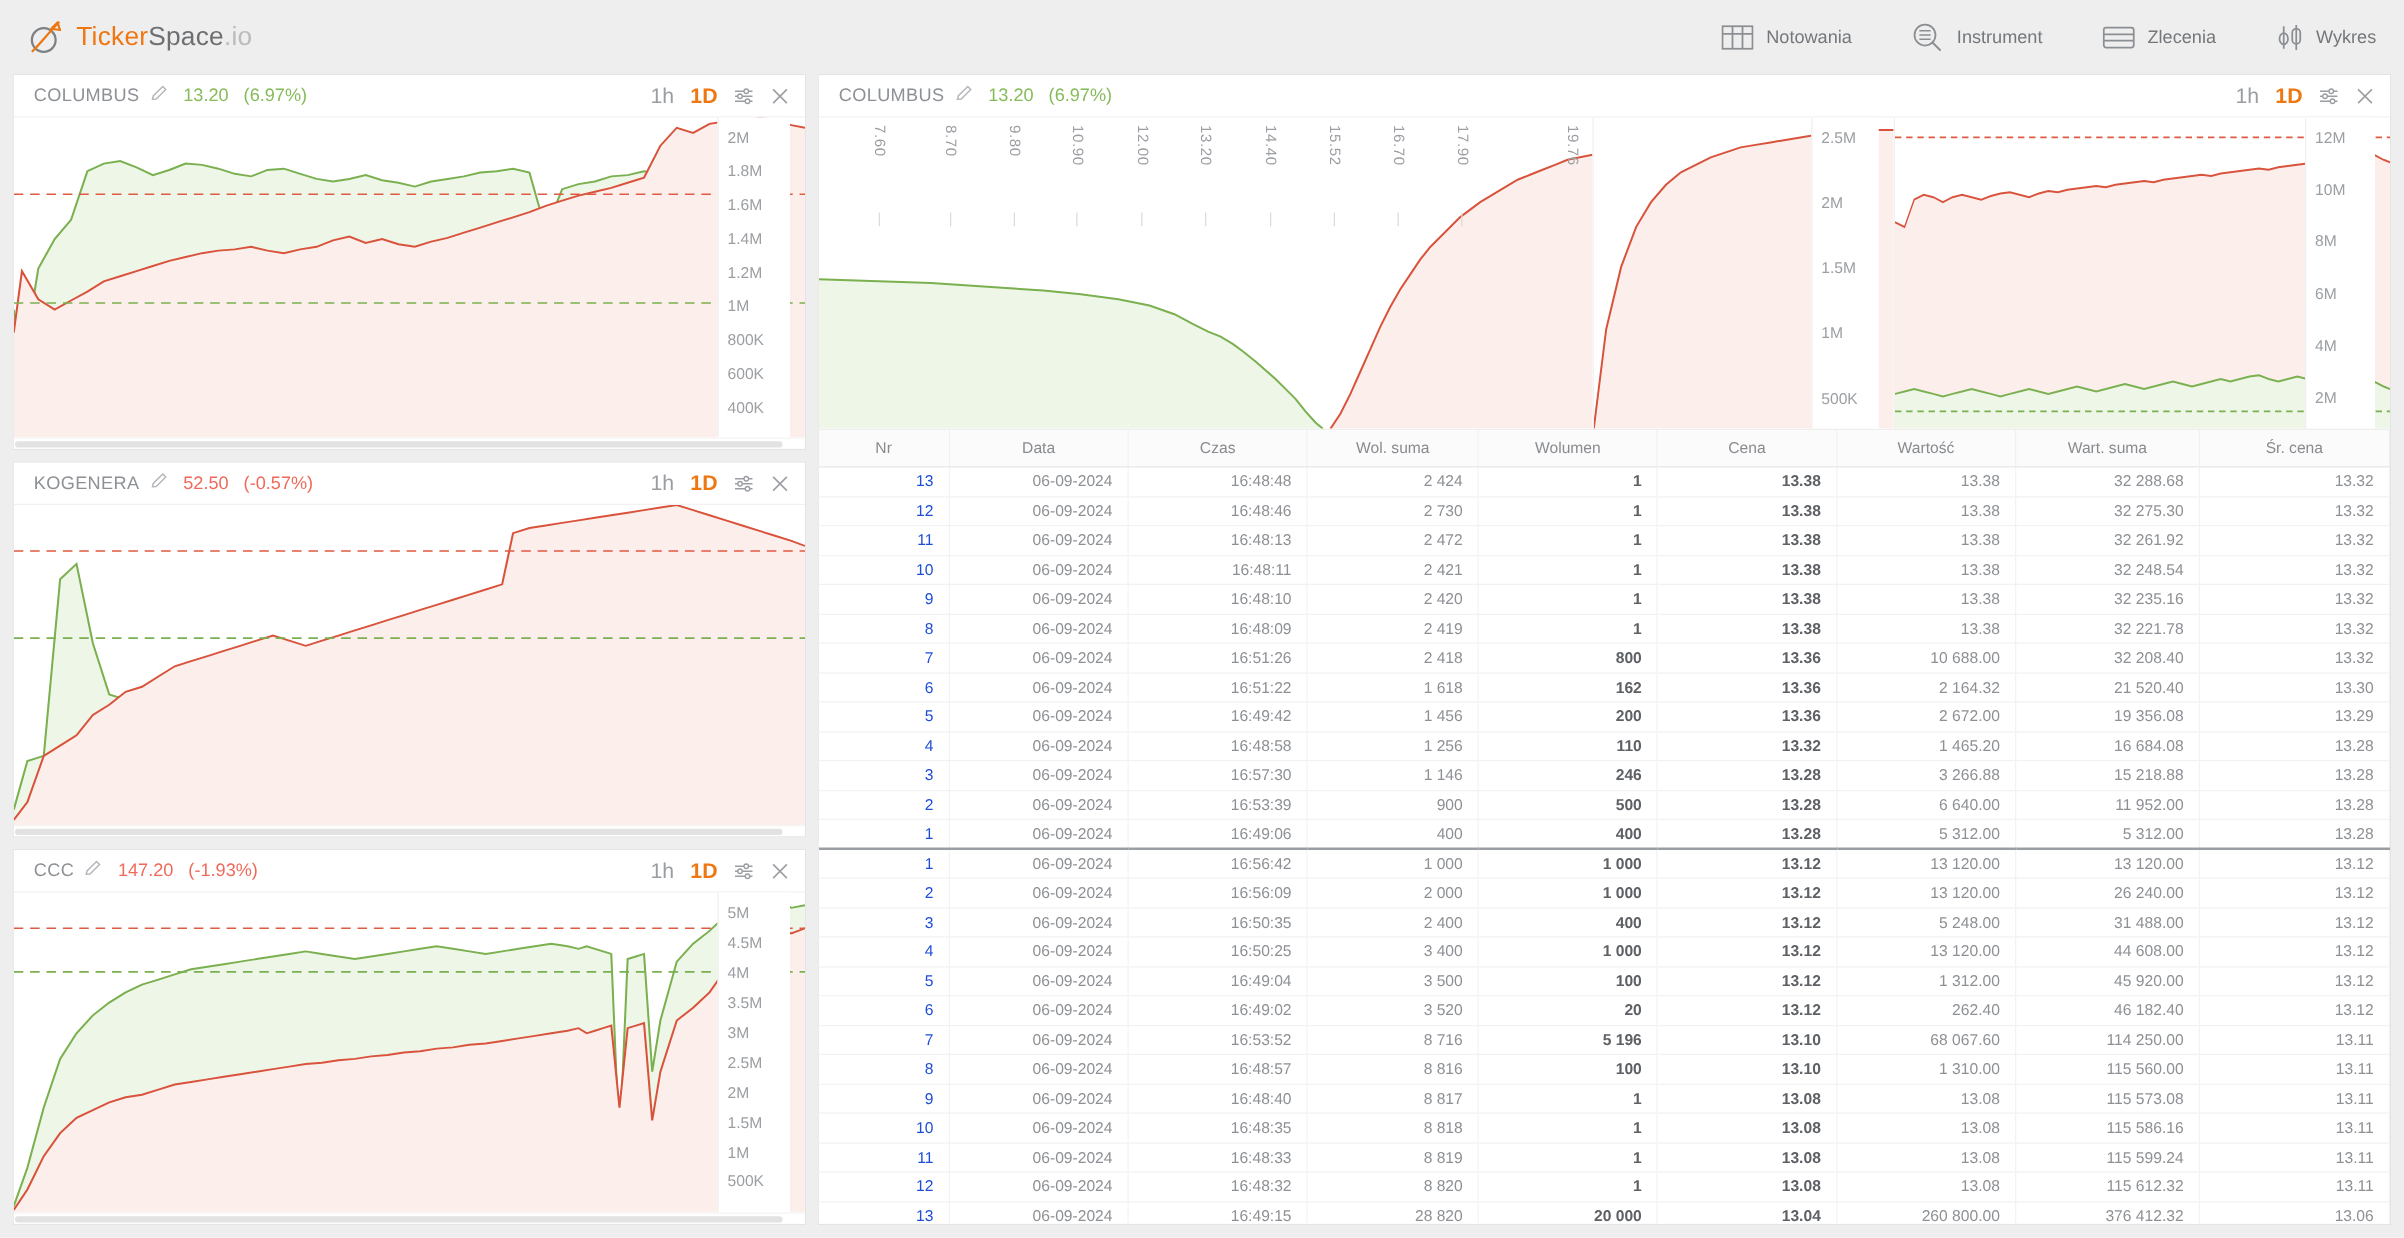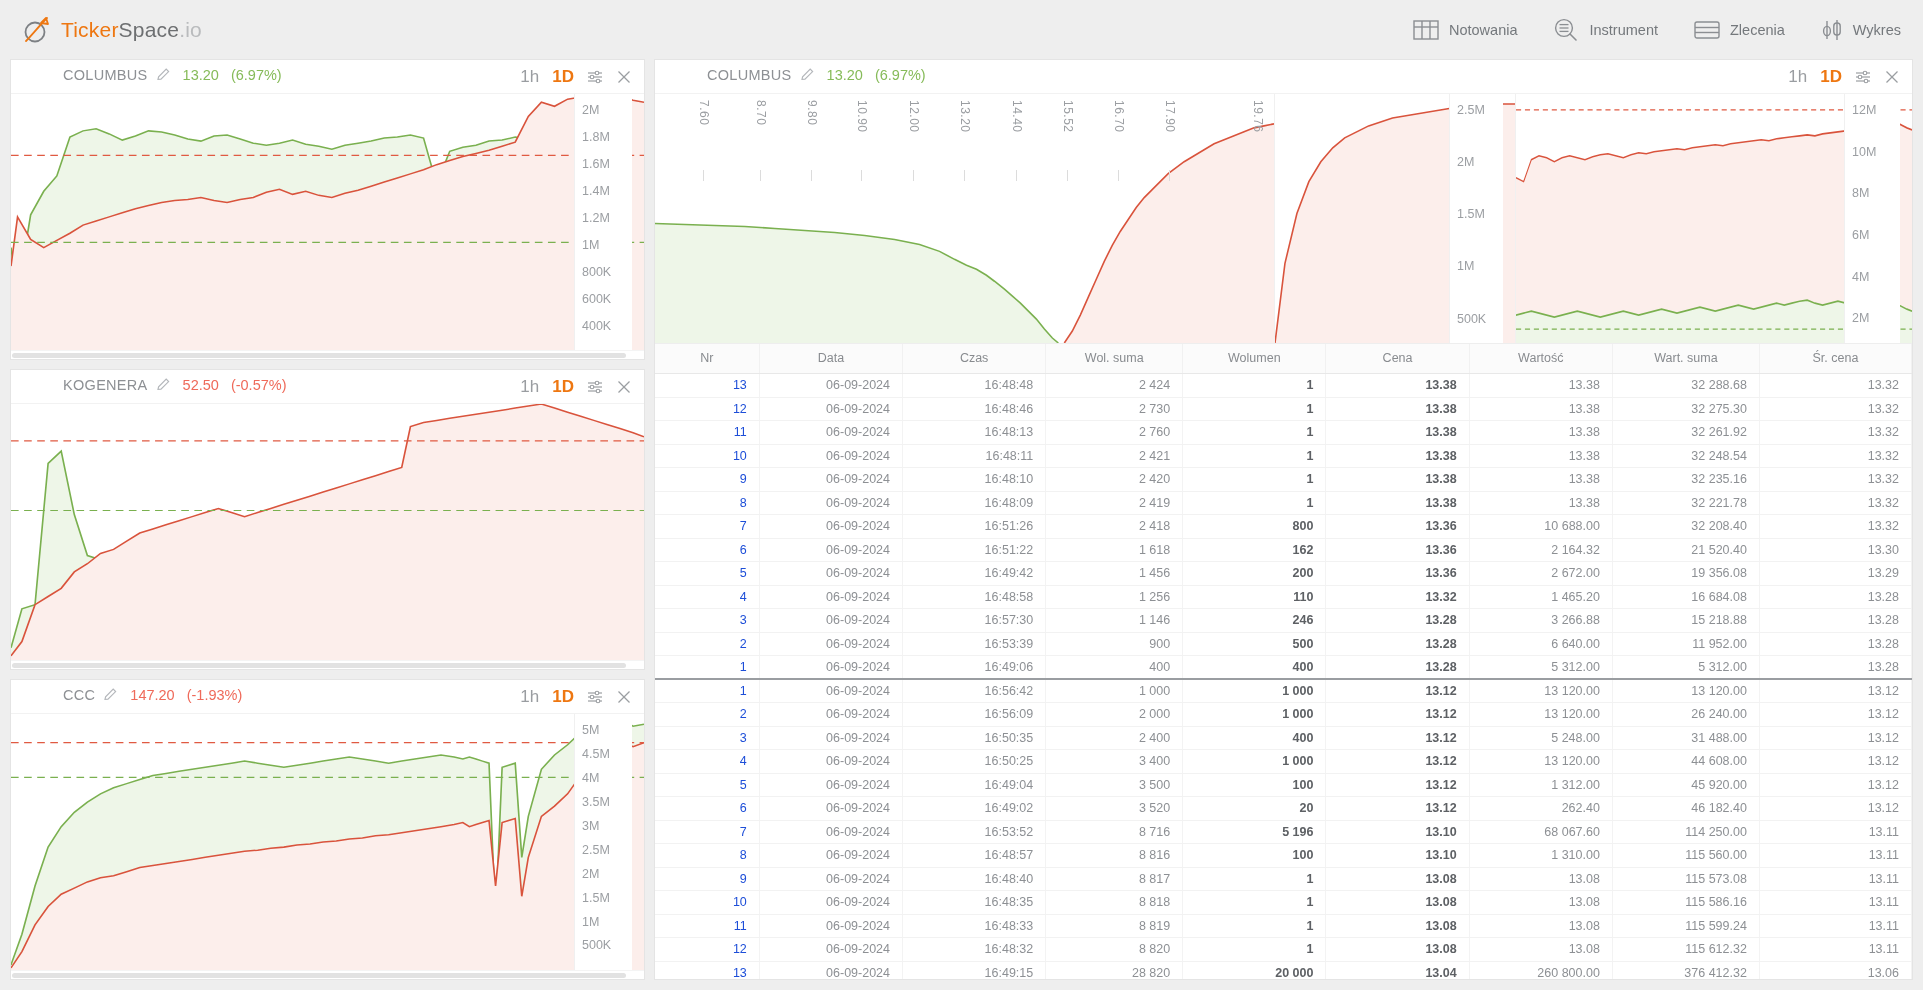--- a/index.html
+++ b/index.html
@@ -18,21 +18,21 @@
     justify-content: space-between;
     padding: 0 22px 0 22px;
   }
   .brand { display: flex; align-items: center; gap: 9px; }
   .brand-logo { width: 30px; height: 30px; position: relative; }
   .brand-text { font-size: 21px; letter-spacing: .2px; }
   .brand-text .t1 { color: #ee7711; font-weight: 500; }
   .brand-text .t2 { color: #6d6f71; font-weight: 500; }
   .brand-text .t3 { color: #b9bbbd; font-weight: 500; }
 
-  .topnav { display: flex; align-items: center; gap: 36px; }
+  .topnav { display: flex; align-items: center; gap: 48px; }
   .navitem {
     display: flex; align-items: center; gap: 10px;
     color: #74787c; font-size: 14.5px; cursor: pointer;
   }
   .navitem svg { display: block; }
 
   
   .workspace {
     display: flex; gap: 0;
     padding: 0 10px 10px 10px;
@@ -53,21 +53,21 @@
   }
   .left-col .panel { height: 304px; }
 
   .panel-head {
     height: 34px; flex: 0 0 34px;
     display: flex; align-items: center;
     padding: 0 12px 0 16px;
     justify-content: space-between;
     border-bottom: 1px solid #f2f2f2;
   }
-  .ph-left { display: flex; align-items: flex-start; gap: 8px; margin-left: 36px; }
+  .ph-left { display: flex; align-items: center; gap: 8px; }
   .ph-symbol { color: #8d9094; font-size: 14.5px; letter-spacing: .3px; }
   .ph-price { font-size: 14.5px; margin-left: 4px; }
   .ph-price.up { color: #86bb59; }
   .ph-price.down { color: #ef6a5a; }
   .pencil { cursor: pointer; }
 
   .ph-right { display: flex; align-items: center; gap: 13px; }
   .tf { font-size: 17px; color: #9a9da1; cursor: pointer; }
   .tf.active { color: #ee7711; font-weight: bold; }
   .icon-btn { cursor: pointer; display: flex; align-items: center; }
@@ -550,21 +550,21 @@
                 <td class="strong">1</td>
                 <td class="strong">13.38</td>
                 <td>13.38</td>
                 <td>32 275.30</td>
                 <td>13.32</td>
               </tr>
               <tr>
                 <td class="nr">11</td>
                 <td>06-09-2024</td>
                 <td>16:48:13</td>
-                <td>2 760</td>
+                <td>2 472</td>
                 <td class="strong">1</td>
                 <td class="strong">13.38</td>
                 <td>13.38</td>
                 <td>32 261.92</td>
                 <td>13.32</td>
               </tr>
               <tr>
                 <td class="nr">10</td>
                 <td>06-09-2024</td>
                 <td>16:48:11</td>

